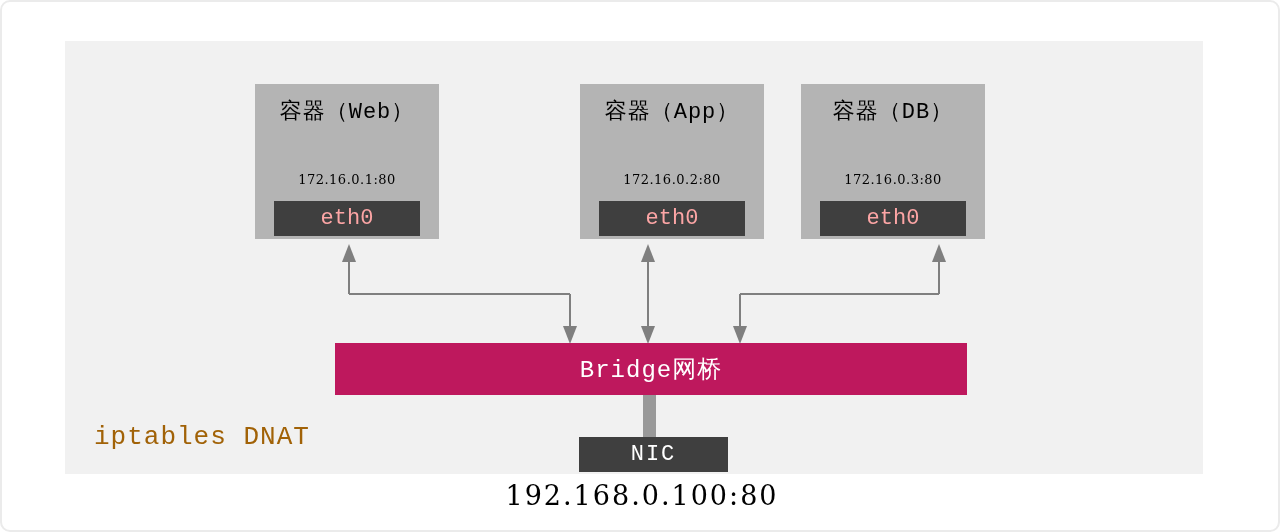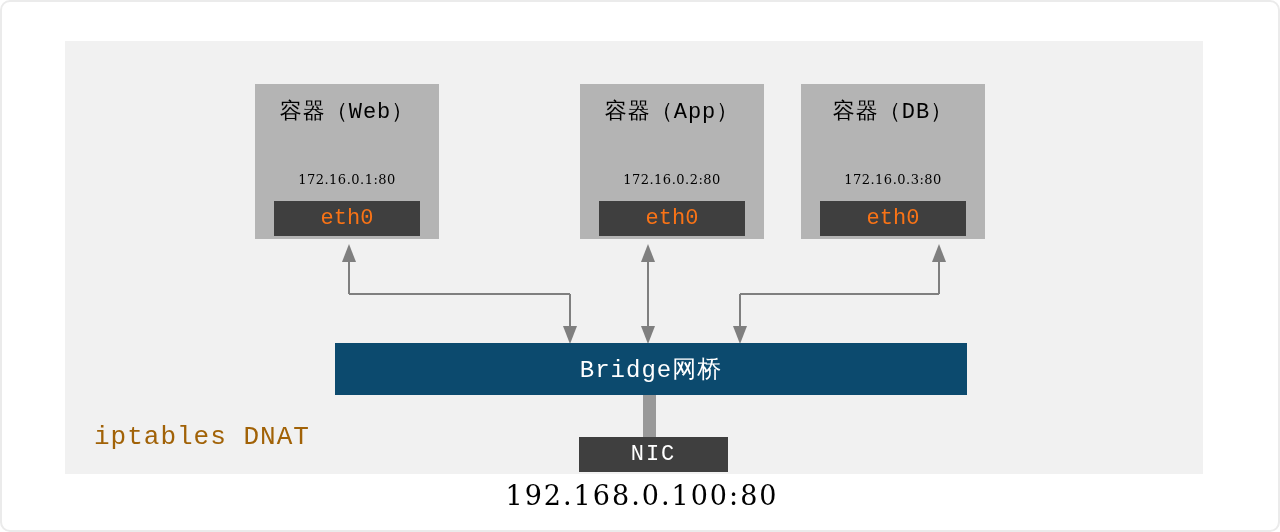--- a/index.html
+++ b/index.html
@@ -35,33 +35,33 @@
     margin-top:46px;
     font-family:"DejaVu Serif","Liberation Serif",serif;
     font-size:13px;color:#000;
     letter-spacing:0.5px;
     white-space:nowrap;
   }
   .c-eth{
     position:absolute;
     left:19px;bottom:3px;
     width:146px;height:35px;
-    background:#3f3f3f;color:#f97316;
+    background:#3f3f3f;color:#fca5a5;
     font-size:22px;
     display:flex;align-items:center;justify-content:center;
   }
   .connectors{
     position:absolute;left:0;top:0;
     width:1280px;height:532px;
     pointer-events:none;
   }
   .bridge{
     position:absolute;
     left:333px;top:341px;width:632px;height:52px;
-    background:#0c4a6e;color:#ffffff;
+    background:#be185d;color:#ffffff;
     font-size:24px;
     display:flex;align-items:center;justify-content:center;
     letter-spacing:1px;
   }
   .stem{
     position:absolute;
     left:641px;top:393px;width:13px;height:42px;
     background:#999999;
   }
   .nic{

